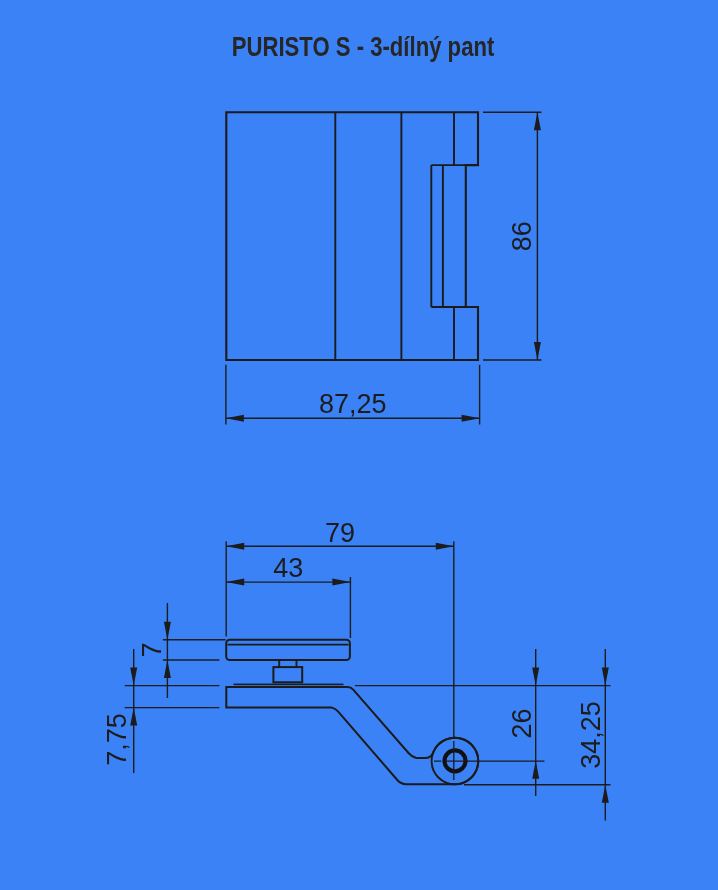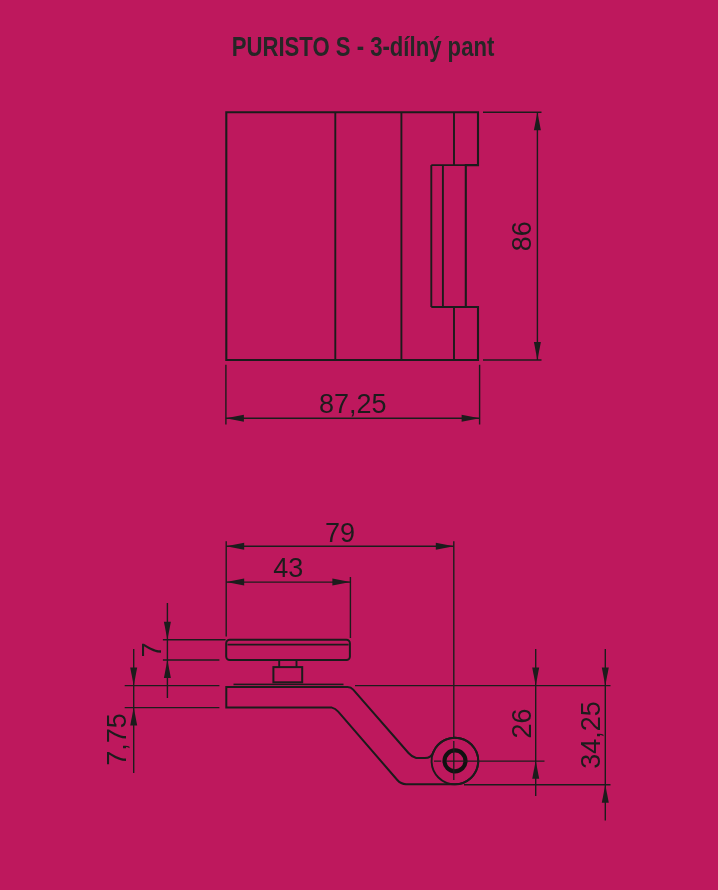--- a/index.html
+++ b/index.html
@@ -1,16 +1,16 @@
 <!DOCTYPE html>
 <html><head>
 <meta charset="utf-8">
 <style>
   html,body{margin:0;padding:0;background:#ffffff;}
-  .page{position:relative;width:718px;height:890px;background:#be185d;overflow:hidden;}
+  .page{position:relative;width:718px;height:890px;background:#3b82f6;overflow:hidden;}
   svg text{font-family:"Liberation Sans",sans-serif;fill:#1c1c1c;}
   .dim{font-size:27px;}
   .ttl{font-size:27px;font-weight:bold;fill:#262626;}
 </style>
 </head>
 <body>
 <div class="page">
 <svg width="718" height="890" viewBox="0 0 718 890">
 
 <text class="ttl" transform="translate(363 56.2) scale(0.82 1)" text-anchor="middle">PURISTO S - 3-dílný pant</text>

